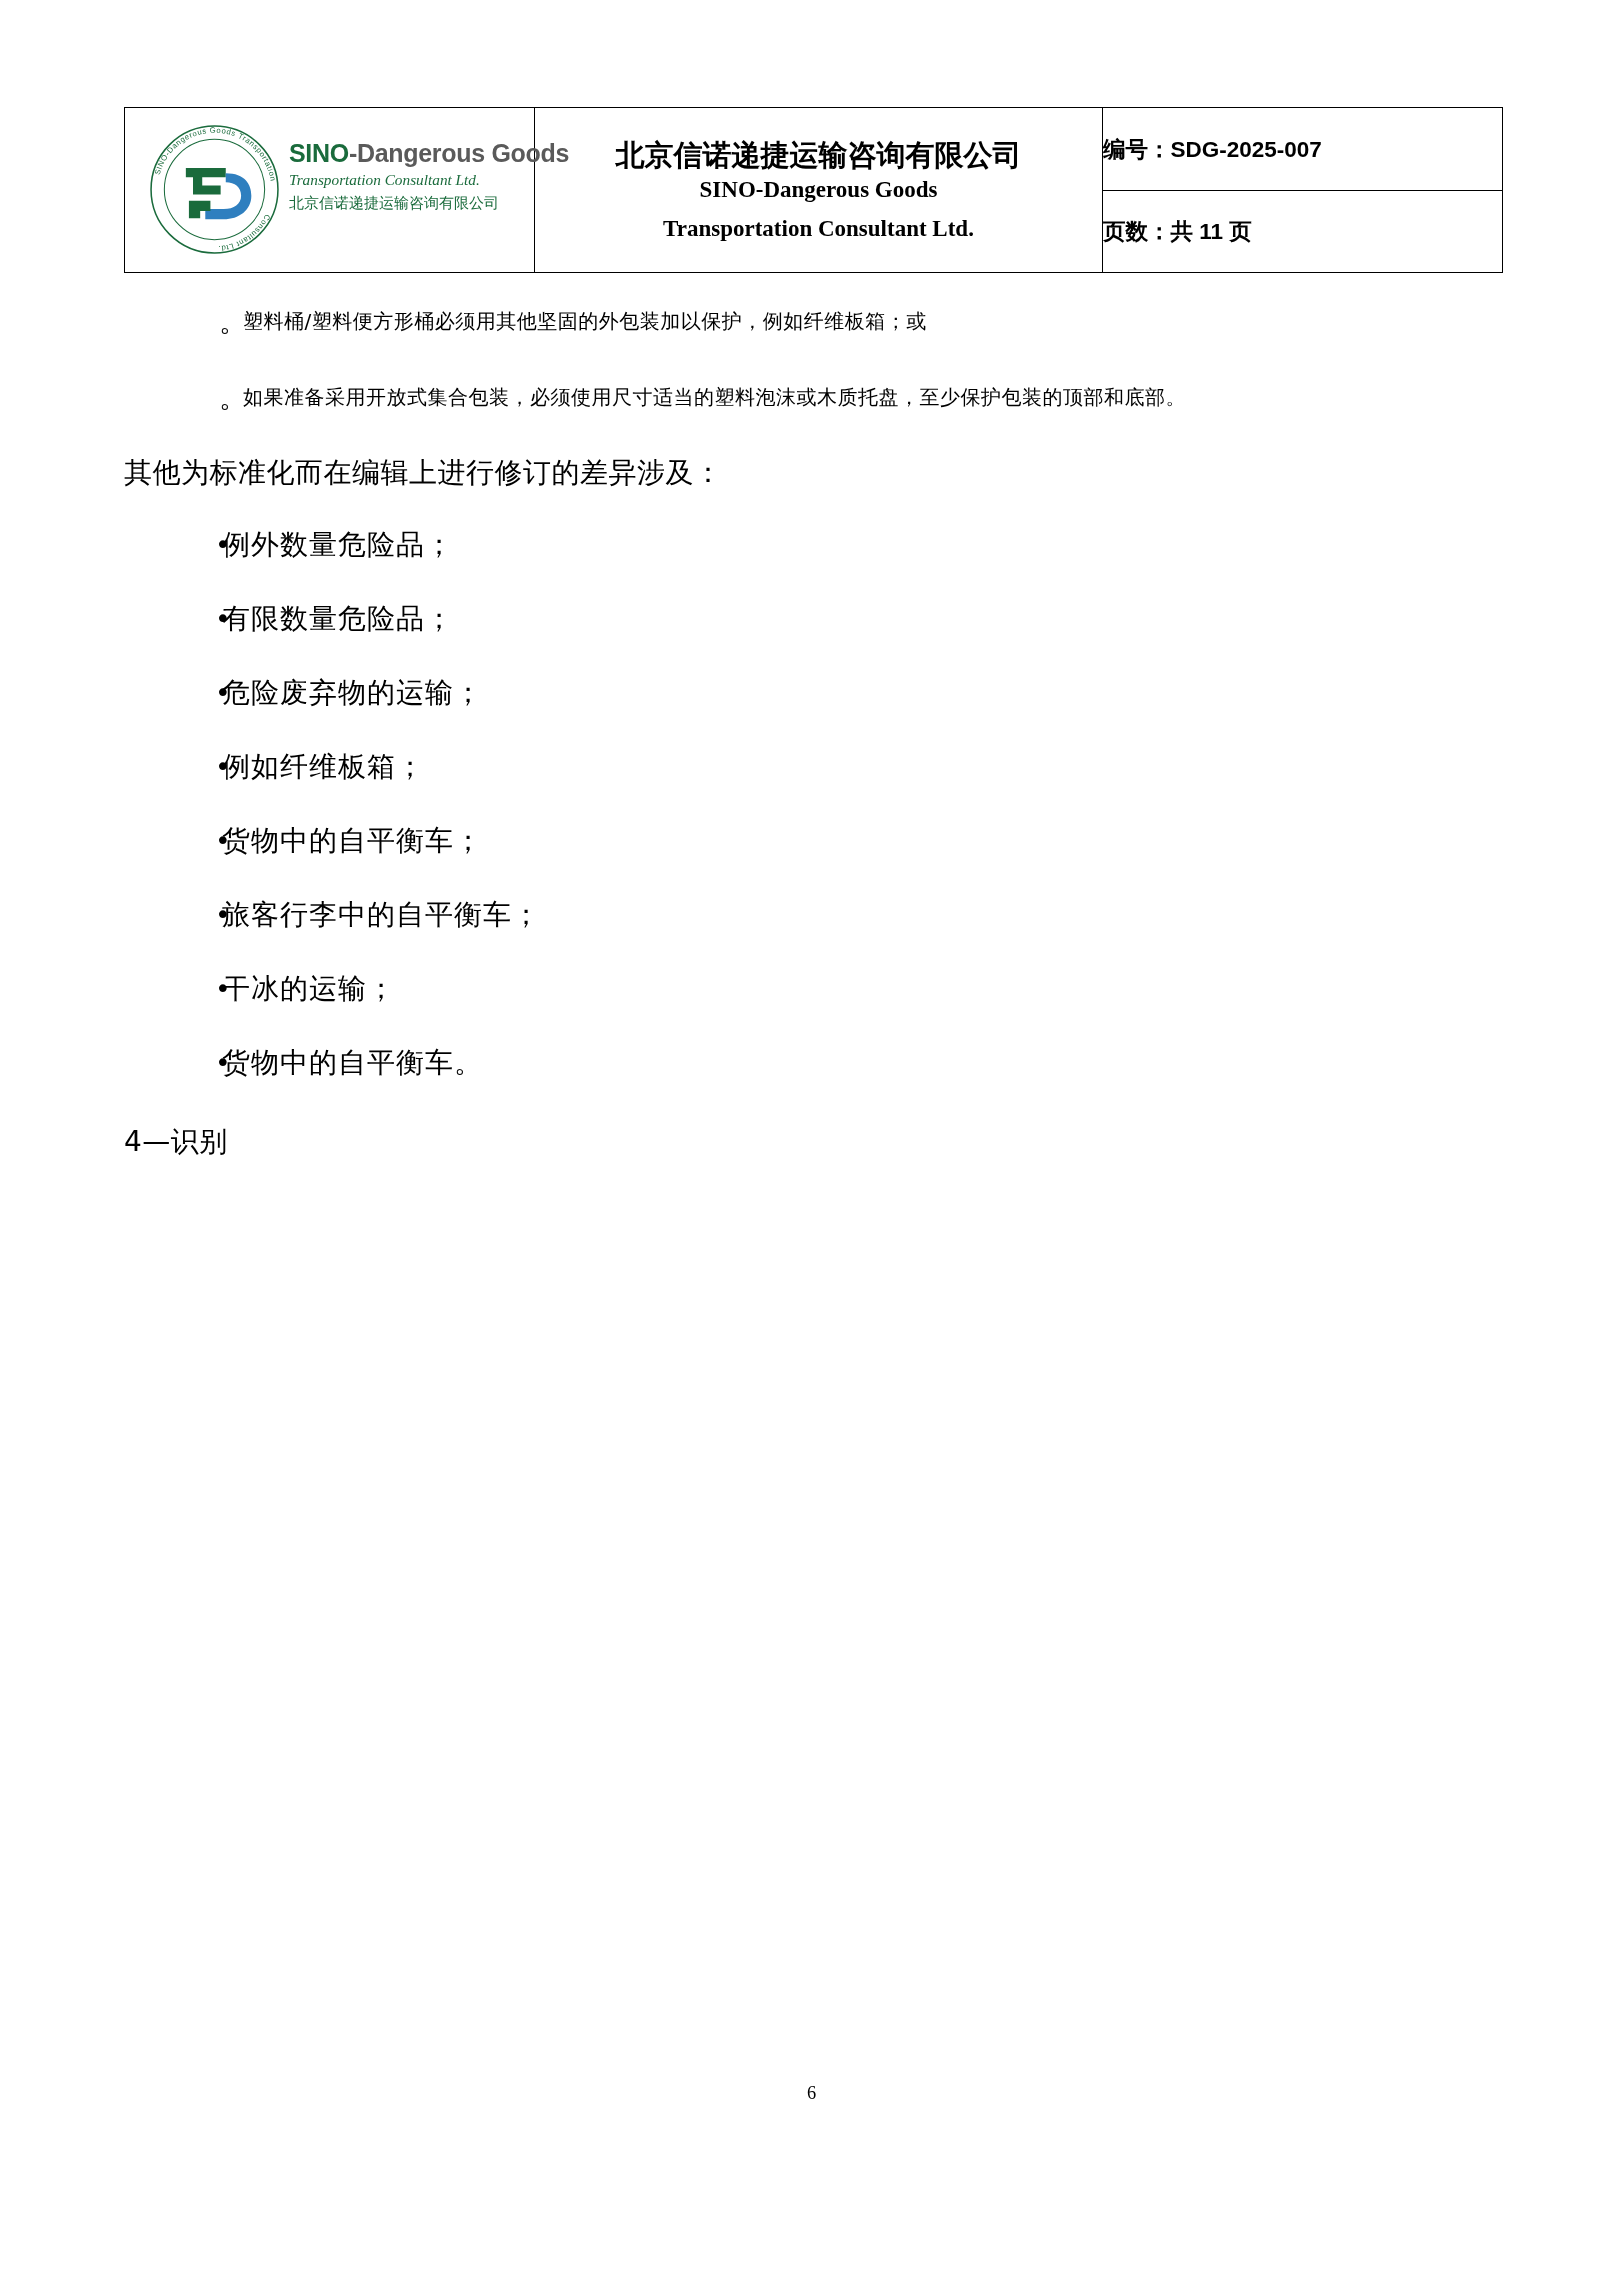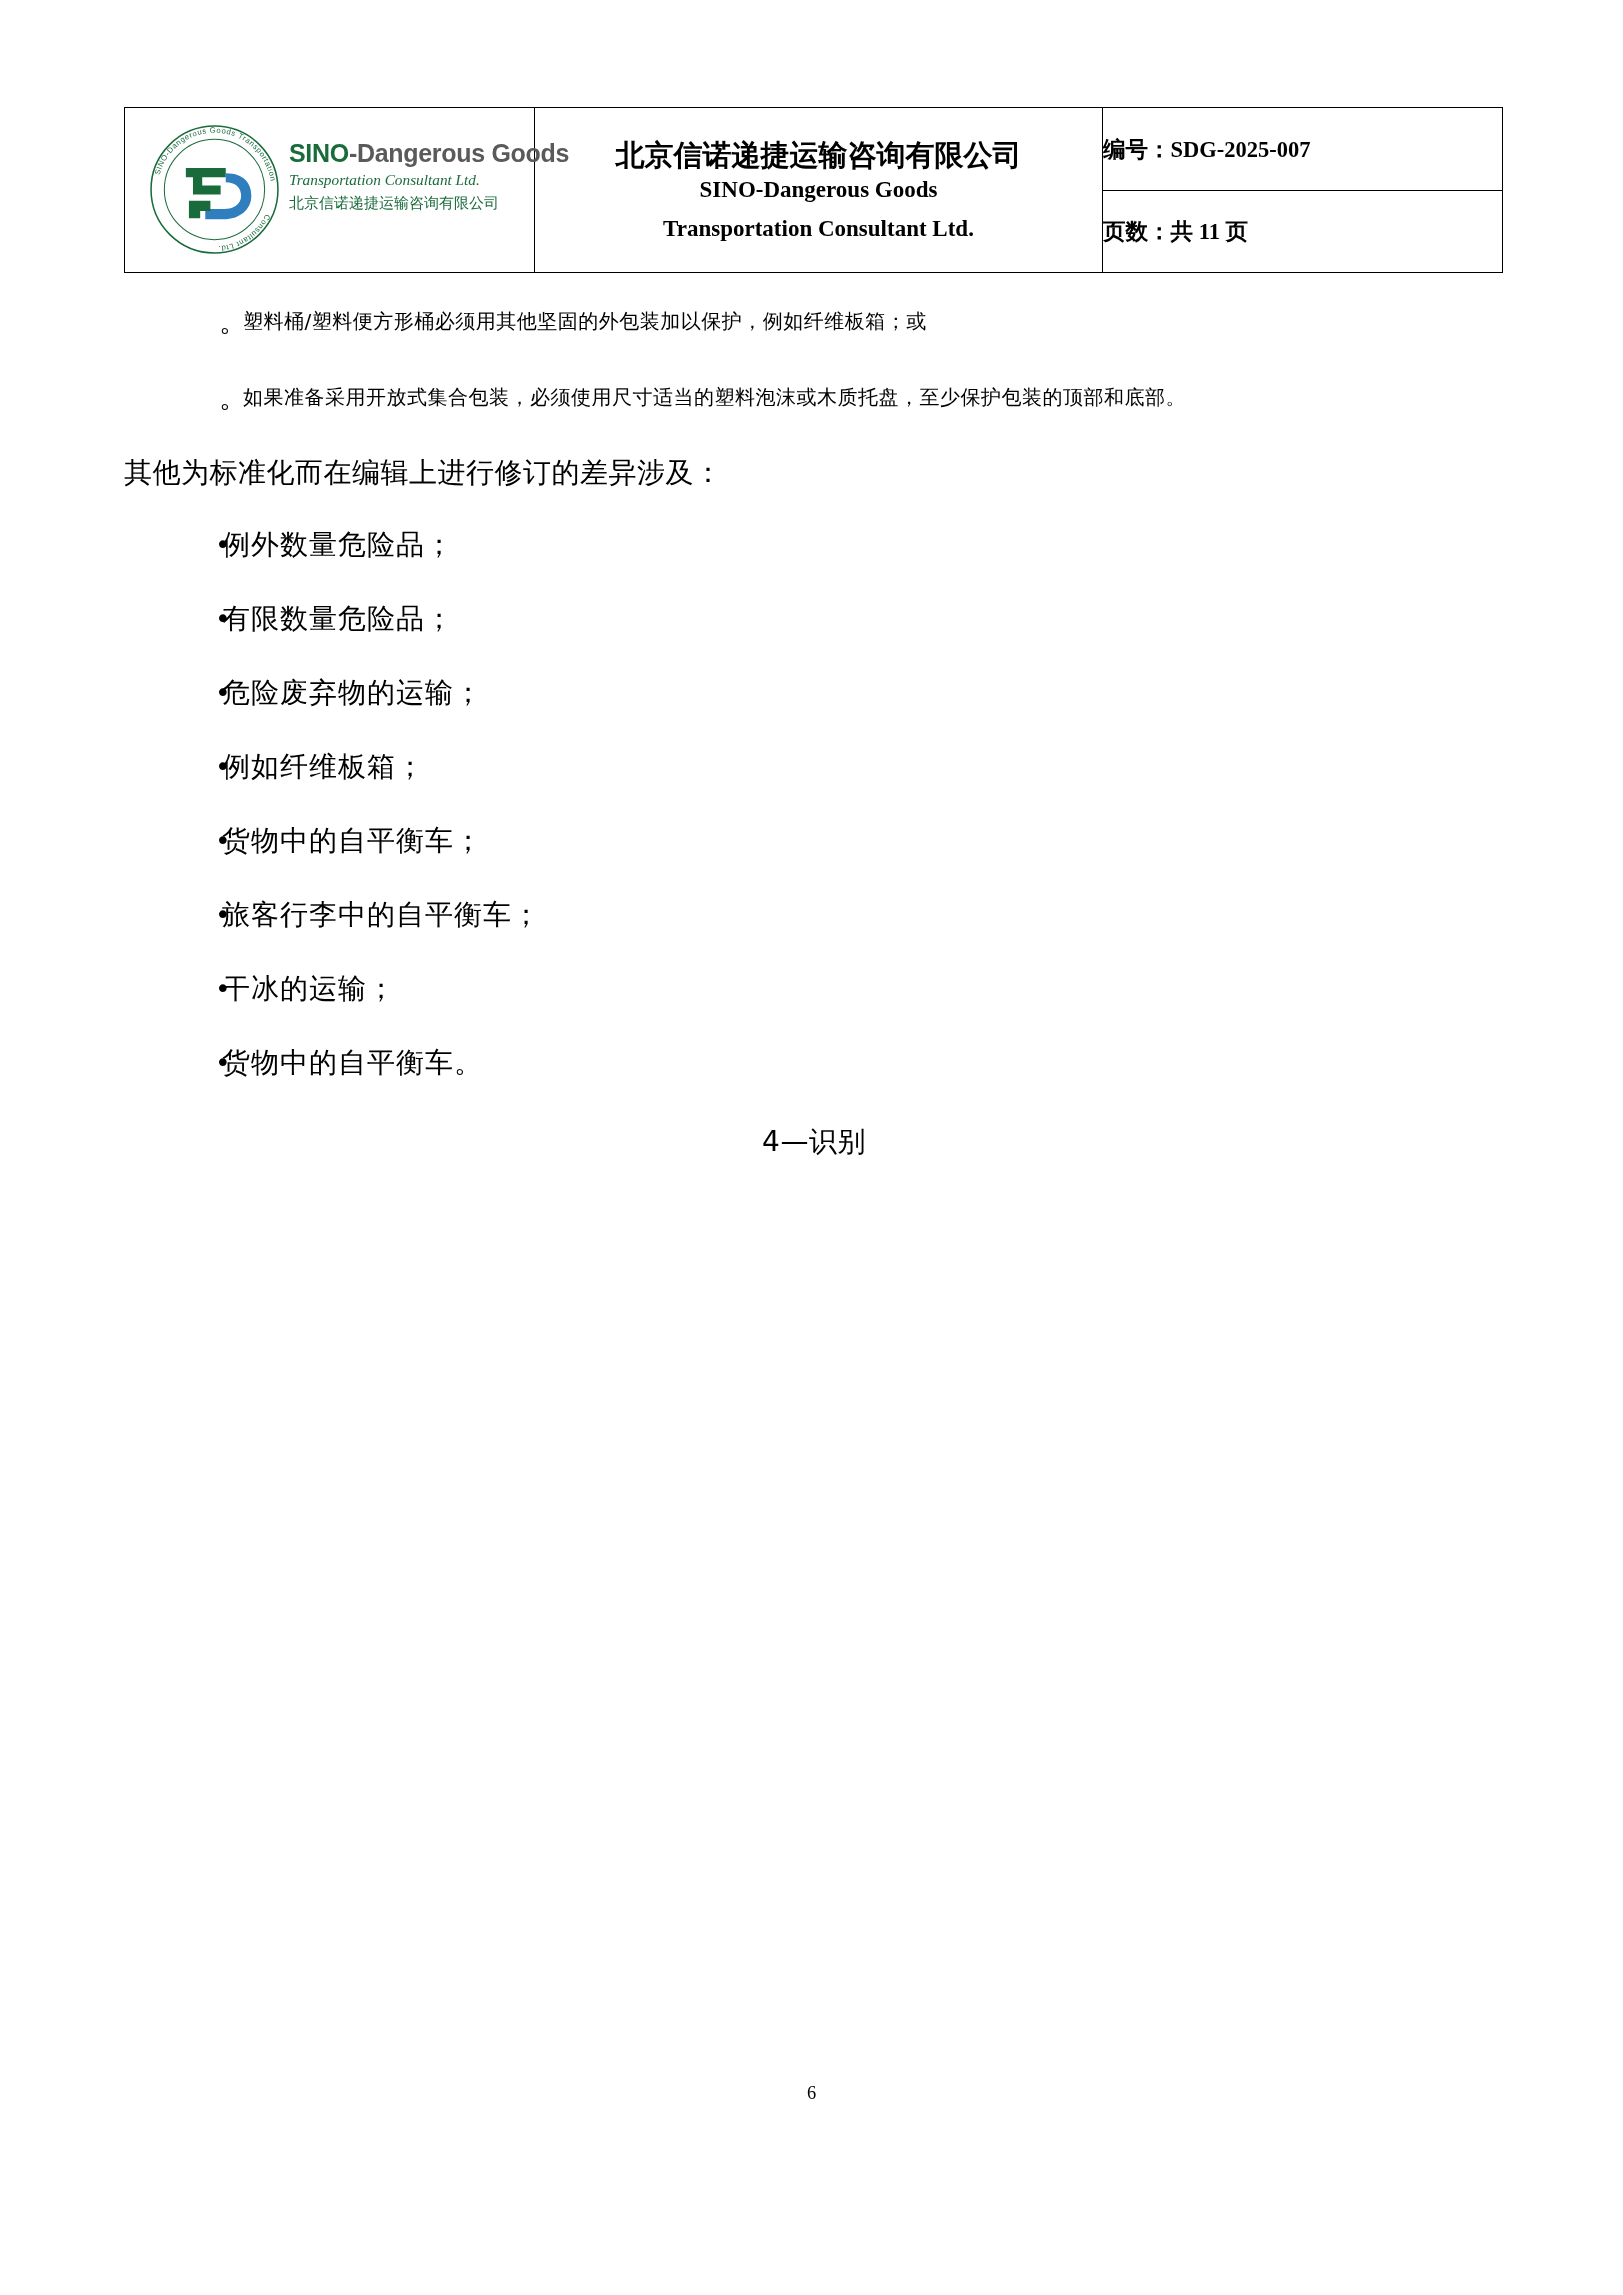--- a/index.html
+++ b/index.html
@@ -94,21 +94,21 @@
     padding-top: 9.2px;
   }
   .title-en {
     font-family: "Liberation Serif", serif;
     font-weight: bold;
     font-size: 23px;
     line-height: 32px;
     padding-bottom: 7.2px;
   }
   .meta-line {
-    font-family: Liberation Serif, serif;
+    font-family: Liberation Sans, sans-serif;
     font-weight: bold;
     font-size: 22.5px;
     line-height: 39px;
     white-space: nowrap;
   }
 
   
   .content {
     position: absolute;
     left: 124px;
@@ -165,21 +165,20 @@
     font-size: 28px;
     line-height: 40px;
     letter-spacing: 1px;
   }
   .section-head {
     font-family: "DejaVu Sans", sans-serif;
     font-size: 28px;
     line-height: 49px;
     margin: 12.3px 0 22.5px 0;
     letter-spacing: 0.5px;
-    text-align: center;
   }
   .footer-page {
     position: absolute;
     left: 0;
     top: 2083px;
     width: 1623px;
     text-align: center;
     font-family: "Liberation Serif", serif;
     font-size: 18.4px;
     color: #000;

